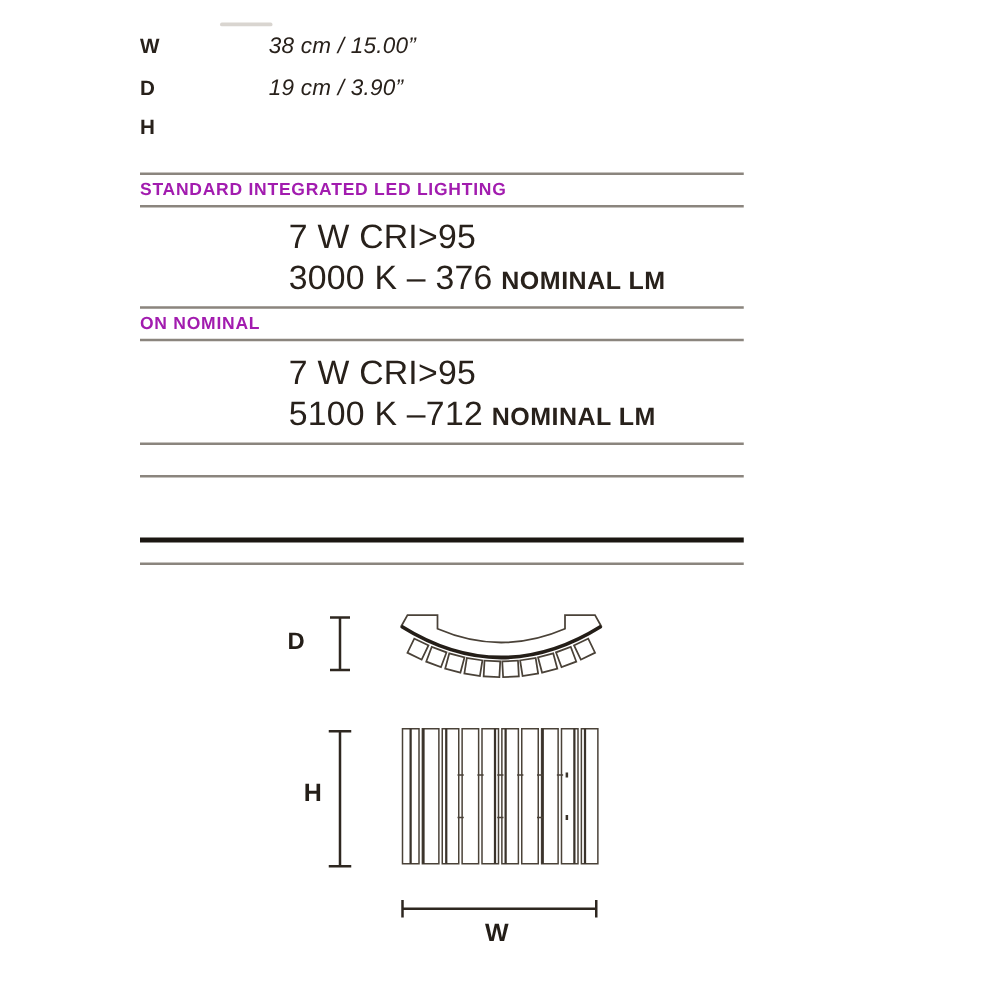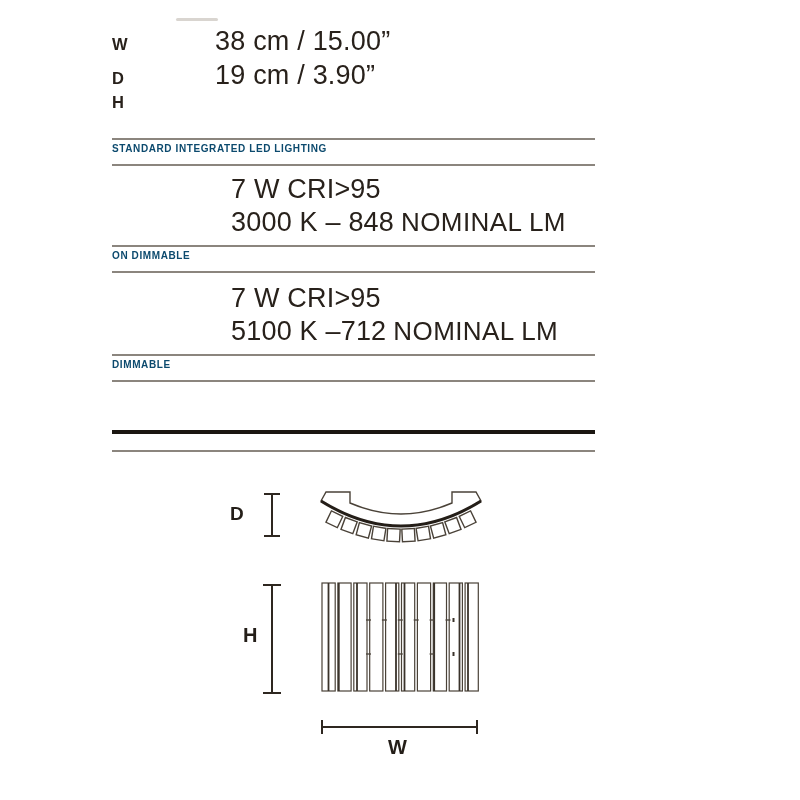--- a/index.html
+++ b/index.html
@@ -17,38 +17,38 @@
     position: absolute; left: 176px; top: 18px; width: 42px; height: 3px;
     background: #b9b2aa; opacity: .55; border-radius: 2px;
   }
 
   
   .dim-rows { position: absolute; left: 112px; top: 26px; width: 483px; }
   .dim-row { display: flex; align-items: baseline; height: 33.5px; }
   .dim-label {
     width: 103px; font-size: 16.5px; font-weight: 700; letter-spacing: .5px;
   }
-  .dim-value { font-size: 27px; font-weight: 400; letter-spacing: .2px; }
+  .dim-value { font-size: 18px; font-weight: 400; letter-spacing: .2px; font-style: italic; }
 
   
   .rule { position: absolute; left: 112px; width: 483px; height: 2px; background: #8b857e; }
   .rule.thick { height: 4px; background: #1b1611; }
 
   
   .sec-header {
     position: absolute; left: 112px; width: 483px;
-    font-size: 10px; font-weight: 700; letter-spacing: .6px; color: #0c4a6e;
+    font-size: 14px; font-weight: 700; letter-spacing: .6px; color: #a21caf;
   }
 
   
   .spec-line {
     position: absolute; left: 231px; width: 380px;
     font-size: 27px; letter-spacing: .2px; white-space: nowrap;
   }
-  .spec-suffix { font-size: 26px; font-weight: 400; letter-spacing: .4px; margin-left: 7px; }
+  .spec-suffix { font-size: 20px; font-weight: 700; letter-spacing: .4px; margin-left: 7px; }
 
   
   .draw-label { position: absolute; font-weight: 700; color: #241e18; }
   .label-d { left: 230px; top: 503px; font-size: 19px; }
   .label-h { left: 243px; top: 624px; font-size: 20px; }
   .label-w { left: 388px; top: 736px; font-size: 20px; }
 
   svg.drawing { position: absolute; left: 220px; top: 460px; }
 </style>
 </head>
@@ -71,34 +71,33 @@
       <div class="dim-label">H</div>
     </div>
   </div>
 
   <div class="rule" style="top:138px"></div>
   <div class="sec-header" style="top:143px">STANDARD INTEGRATED LED LIGHTING</div>
   <div class="rule" style="top:164px"></div>
 
   <div class="spec-line" style="top:174px">7 W CRI&gt;95</div>
   <div class="spec-line" style="top:207px">
-    <span>3000 K – 848</span><span class="spec-suffix">NOMINAL LM</span>
+    <span>3000 K – 376</span><span class="spec-suffix">NOMINAL LM</span>
   </div>
 
   <div class="rule" style="top:245px"></div>
-  <div class="sec-header" style="top:250px">ON DIMMABLE</div>
+  <div class="sec-header" style="top:250px">ON NOMINAL</div>
   <div class="rule" style="top:271px"></div>
 
   <div class="spec-line" style="top:283px">7 W CRI&gt;95</div>
   <div class="spec-line" style="top:316px">
     <span>5100 K –712</span><span class="spec-suffix">NOMINAL LM</span>
   </div>
 
   <div class="rule" style="top:354px"></div>
-  <div class="sec-header" style="top:359px">DIMMABLE</div>
   <div class="rule" style="top:380px"></div>
 
 
   <div class="rule thick" style="top:430px"></div>
   <div class="rule" style="top:450px"></div>
 
   <svg class="drawing" width="310" height="330" viewBox="220 460 310 330">
 
     <g stroke="#2e2720" stroke-width="2">
       <line x1="272" y1="494" x2="272" y2="536"></line>

